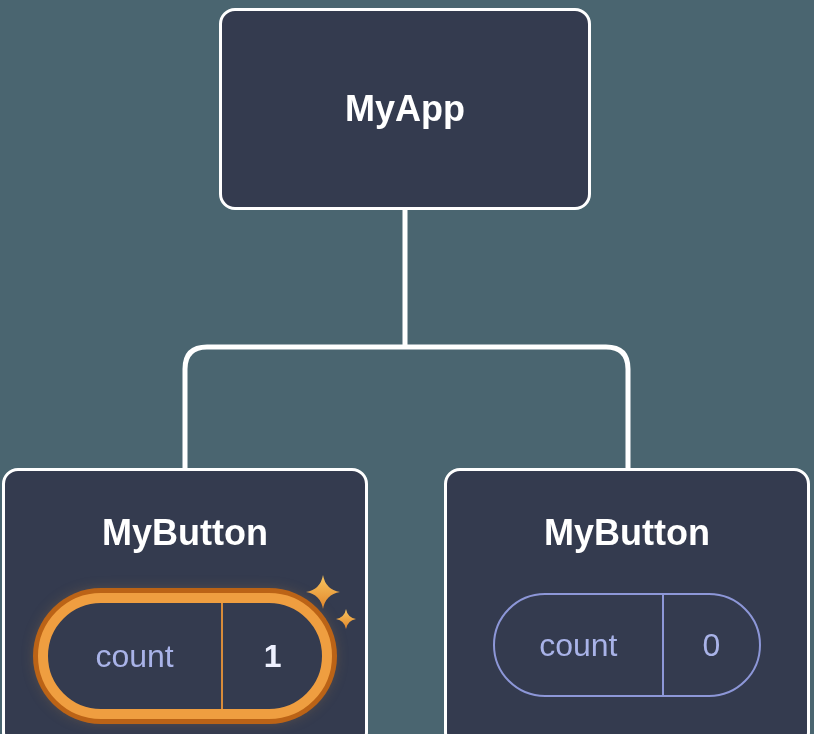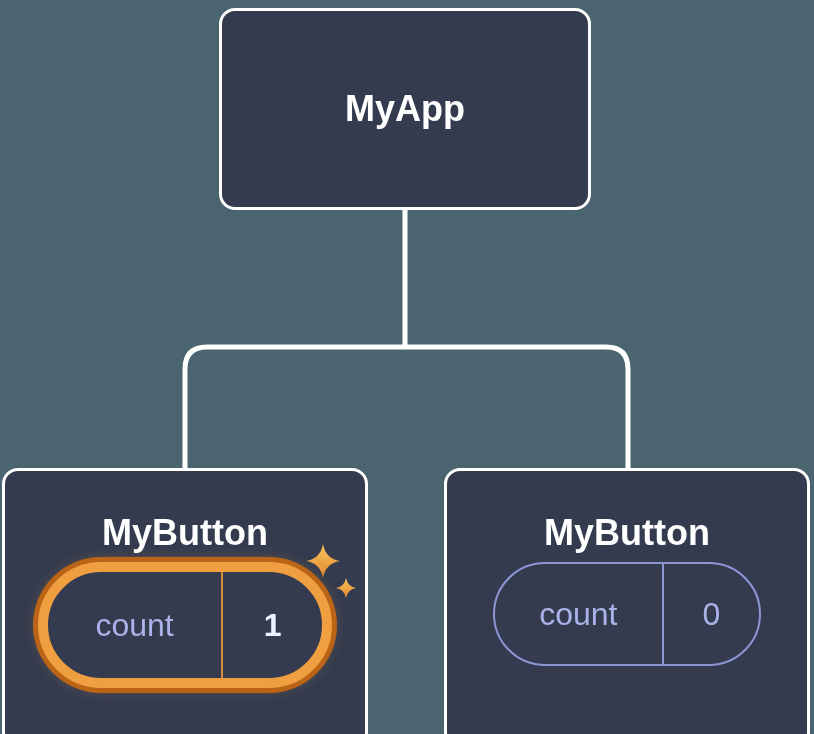--- a/index.html
+++ b/index.html
@@ -50,21 +50,21 @@
   }
   .node-label {
     color: #ffffff;
     font-size: 36px;
     font-weight: bold;
     text-align: center;
     line-height: 1;
   }
   .pill-wrap {
     position: relative;
-    margin-top: 11px;
+    margin-top: 42px;
   }
   .pill {
     display: flex;
     align-items: stretch;
     box-sizing: border-box;
     border-radius: 999px;
     font-size: 32px;
   }
   .pill-highlight {
     width: 294px;

